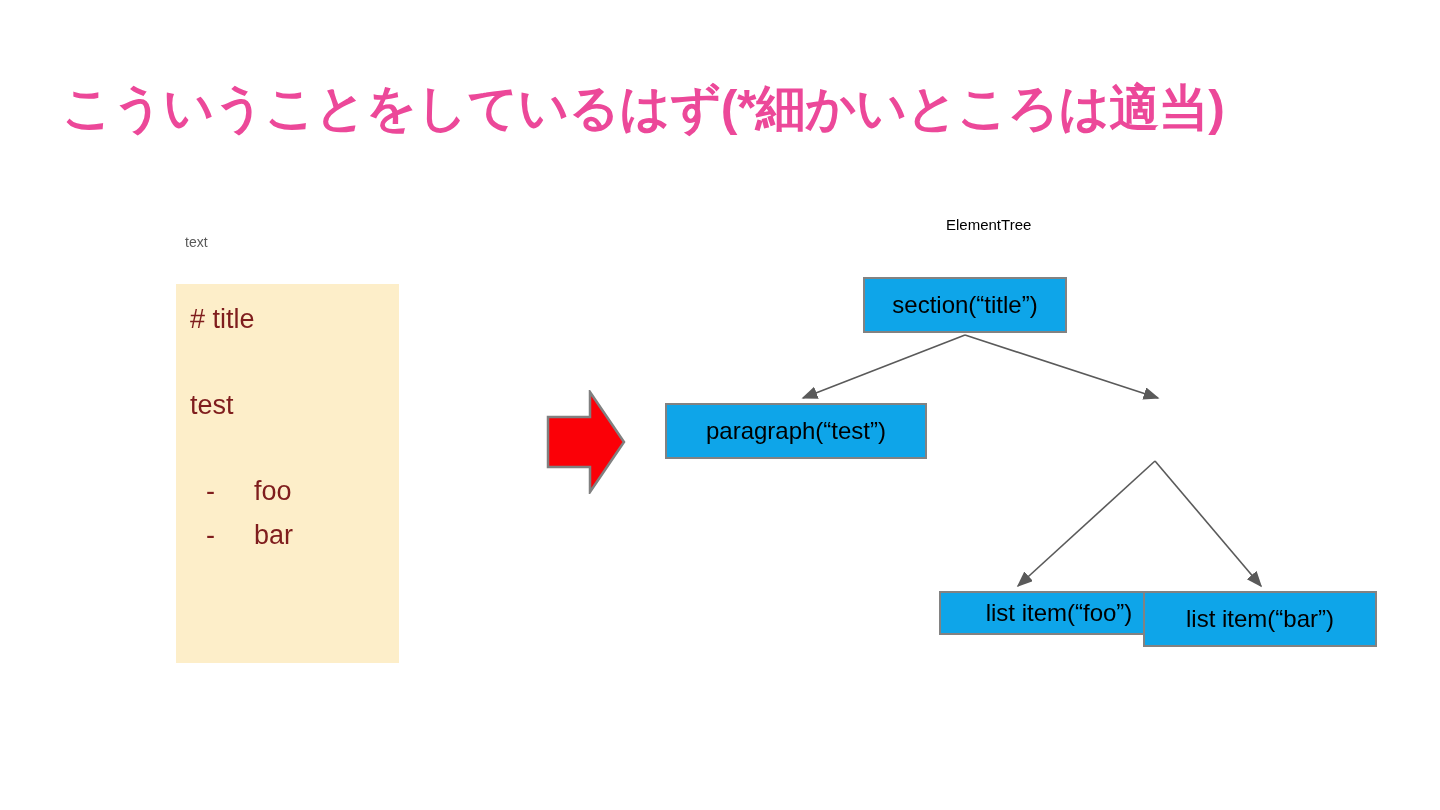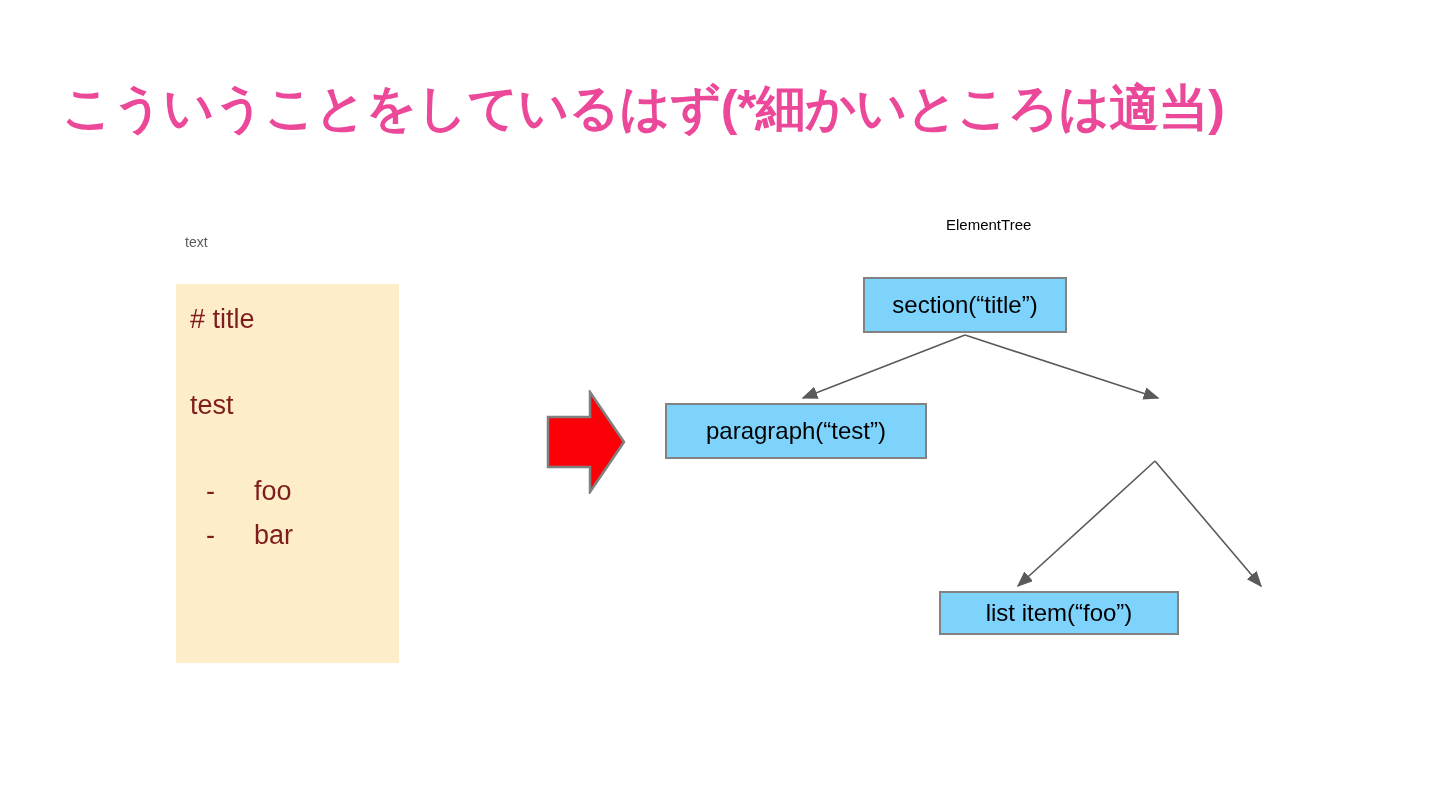--- a/index.html
+++ b/index.html
@@ -88,21 +88,21 @@
     position: absolute;
     left: 0;
     top: 0;
     width: 1440px;
     height: 810px;
     pointer-events: none;
   }
   .node {
     position: absolute;
     box-sizing: border-box;
-    background: #7dd3fc;
+    background: #0ea5e9;
     border: 2px solid #828282;
     display: flex;
     align-items: center;
     justify-content: center;
     font-size: 24px;
     color: #000000;
     white-space: nowrap;
   }
   #node-section   { left: 863px;  top: 277px; width: 204px; height: 56px; }
   #node-paragraph { left: 665px;  top: 403px; width: 262px; height: 56px; }
@@ -148,14 +148,15 @@
     <line x1="1155" y1="461" x2="1261" y2="586" stroke="#5a5a5a" stroke-width="1.6" marker-end="url(#arrowhead)"></line>
   </svg>
 
   <div class="node" id="node-section">section(“title”)</div>
 
   <div class="node" id="node-paragraph">paragraph(“test”)</div>
 
 
   <div class="node" id="node-li-foo">list item(“foo”)</div>
 
+  <div class="node" id="node-li-bar">list item(“bar”)</div>
 
 </div>
 
 </body></html>

